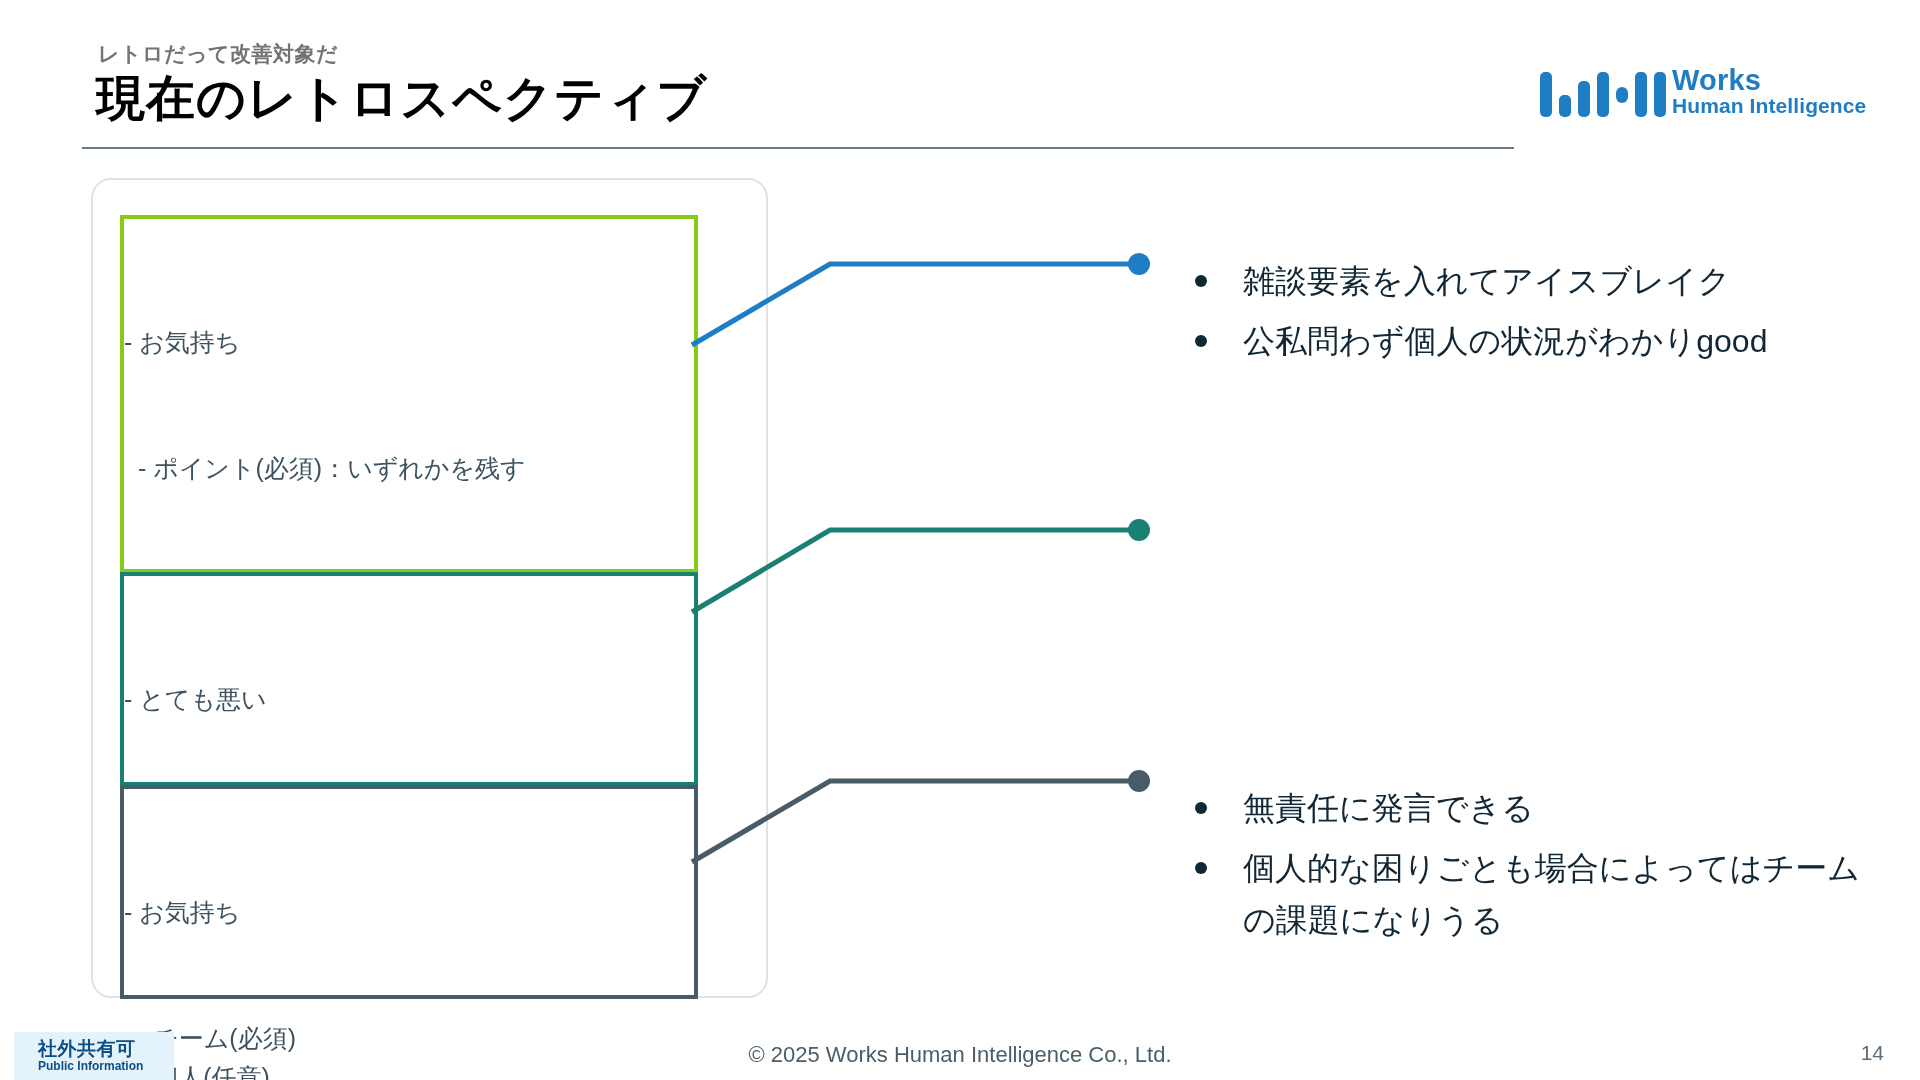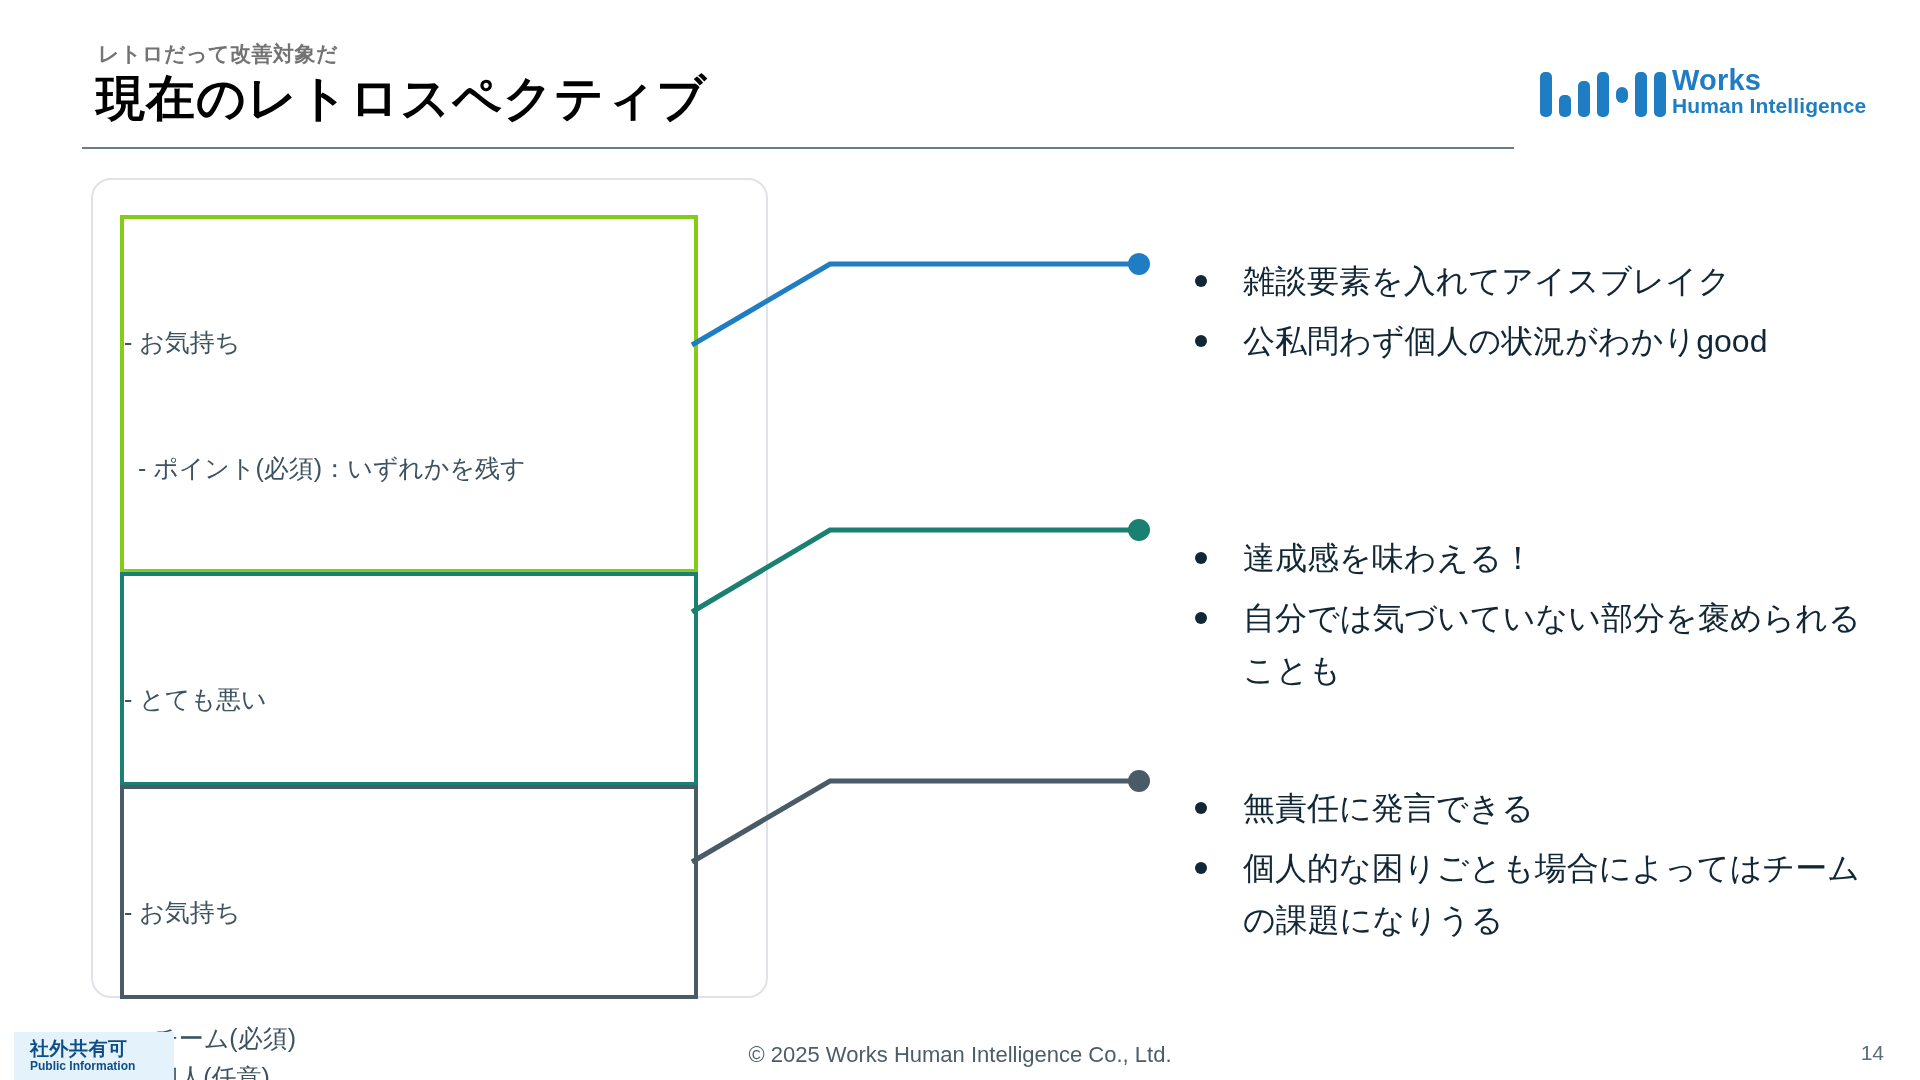--- a/index.html
+++ b/index.html
@@ -182,21 +182,21 @@
     left: 14px;
     top: 1032px;
     width: 160px;
     height: 48px;
     background: #e3f2fb;
     color: #0d4e86;
     display: flex;
     flex-direction: column;
     justify-content: center;
     align-items: flex-start;
-    padding-left: 16px;
+    padding-left: 24px;
     box-sizing: border-box;
   }
   .public-badge .jp {
     font-size: 19px;
     font-weight: bold;
     line-height: 21px;
     letter-spacing: .5px;
   }
   .public-badge .en {
     font-size: 12px;
@@ -289,30 +289,20 @@
     <div class="row">
       <span class="dot"></span>
       <span class="txt">雑談要素を入れてアイスブレイク</span>
     </div>
     <div class="row">
       <span class="dot"></span>
       <span class="txt">公私問わず個人の状況がわかりgood</span>
     </div>
   </div>
 
-  <div class="bullets grp-2">
-    <div class="row">
-      <span class="dot"></span>
-      <span class="txt">達成感を味わえる！</span>
-    </div>
-    <div class="row">
-      <span class="dot"></span>
-      <span class="txt">自分では気づいていない部分を褒められることも</span>
-    </div>
-  </div>
 
   <div class="bullets grp-3">
     <div class="row">
       <span class="dot"></span>
       <span class="txt">無責任に発言できる</span>
     </div>
     <div class="row">
       <span class="dot"></span>
       <span class="txt">個人的な困りごとも場合によってはチームの課題になりうる</span>
     </div>

